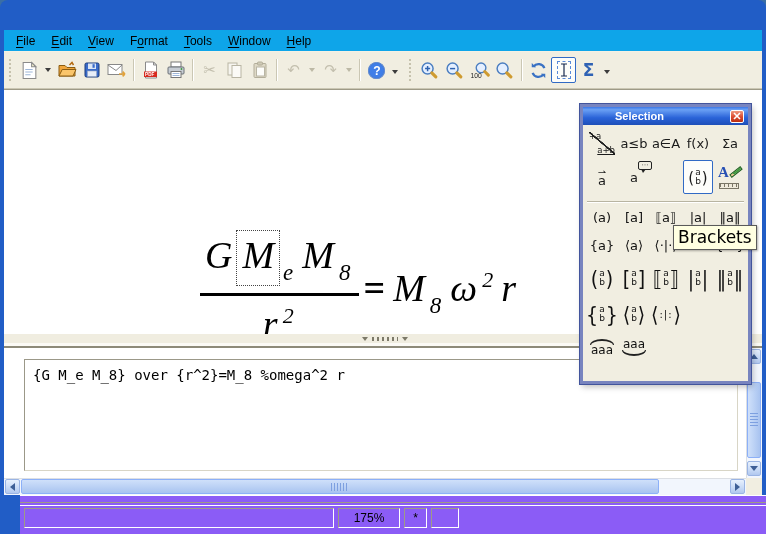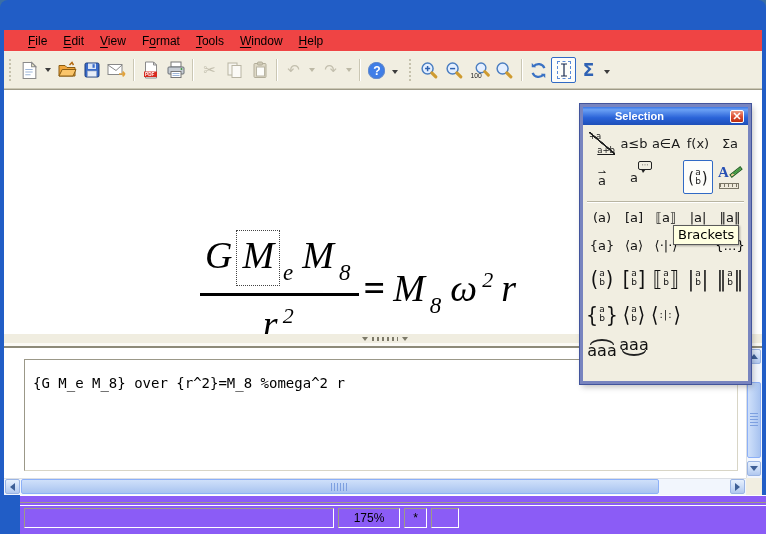--- a/index.html
+++ b/index.html
@@ -14,21 +14,21 @@
   .title-text{color:#fff;font-size:13px;font-weight:bold;text-shadow:1px 1px 1px #0a2a6a;flex:1;white-space:nowrap;overflow:hidden;}
   .tb-btns{display:flex;gap:2px;}
   .tb-btn{width:21px;height:21px;border-radius:3px;border:1px solid #fff;
     background:linear-gradient(180deg,#7ba1ee 0%,#3a6fe0 40%,#2a57c8 100%);
     display:flex;align-items:center;justify-content:center;box-shadow:inset 0 1px 1px rgba(255,255,255,.5);}
   .tb-btn.close{background:linear-gradient(180deg,#f0a088 0%,#e25238 45%,#c43314 100%);}
   .g-min{width:8px;height:3px;background:#fff;margin-top:10px;}
   .g-max{width:9px;height:9px;border:2px solid #fff;border-top-width:3px;}
 
   
-  .menubar{position:absolute;left:4px;top:30px;width:758px;height:22px;background:#ef4444;display:flex;align-items:center;padding-left:16px;border-bottom:1px solid #f4f1e4;}
+  .menubar{position:absolute;left:4px;top:30px;width:758px;height:22px;background:#0ea5e9;display:flex;align-items:center;padding-left:4px;border-bottom:1px solid #f4f1e4;}
   .menu-item{padding:3px 8px;font-size:12px;color:#000;cursor:default;}
   .menu-item u{text-underline-offset:2px;}
 
   
   .toolbar{position:absolute;left:4px;top:52px;width:758px;height:37px;background:#f1eee1;display:flex;align-items:center;border-bottom:1px solid #cbc7b4;padding-left:2px;}
   .grip{width:5px;height:22px;margin:0 3px;background:repeating-linear-gradient(180deg,#c6c2ad 0 2px,transparent 2px 4px);background-size:2px 100%;background-repeat:repeat-y;}
   .tsep{width:1px;height:22px;background:#cbc7b4;margin:0 4px;box-shadow:1px 0 0 #fff;}
   .tbtn{width:25px;height:26px;display:flex;align-items:center;justify-content:center;border:1px solid transparent;border-radius:2px;position:relative;}
   .tbtn.narrow{width:12px;}
   .caret{width:0;height:0;border-left:3px solid transparent;border-right:3px solid transparent;border-top:4px solid #3c3c3c;}
@@ -53,21 +53,21 @@
   .frhs{display:flex;align-items:baseline;margin-left:2px;}
 
   
   .splitter{position:absolute;left:4px;top:334px;width:758px;height:14px;background:#f0ede0;border-bottom:2px solid #8d8a79;box-shadow:inset 0 -3px 0 #fbfaf5;}
   .split-grip{position:absolute;left:358px;top:3px;display:flex;align-items:center;gap:4px;}
   .sg-tri{width:0;height:0;border-left:3px solid transparent;border-right:3px solid transparent;border-top:4px solid #7d7a69;}
   .sg-dots{width:26px;height:4px;background:repeating-linear-gradient(90deg,#7d7a69 0 2px,transparent 2px 5px);}
 
   
   .cmdview{position:absolute;left:4px;top:348px;width:742px;height:130px;background:#fff;}
-  .cmdbox{position:absolute;left:20px;top:11px;width:714px;height:112px;border:1px solid #9b9888;border-right-color:#d8d5c6;border-bottom-color:#d8d5c6;background:#fff;padding:15px 8px;}
+  .cmdbox{position:absolute;left:20px;top:11px;width:714px;height:112px;border:1px solid #9b9888;border-right-color:#d8d5c6;border-bottom-color:#d8d5c6;background:#fff;padding:7px 8px;}
   .cmdtext{font-family:"DejaVu Sans Mono",monospace;font-size:14px;color:#000;white-space:pre;}
 
   
   .vscroll{position:absolute;left:746px;top:348px;width:16px;height:130px;background:#f2f6fd;box-shadow:inset 1px 0 0 #dcdfe4;}
   .hscroll{position:absolute;left:4px;top:478px;width:742px;height:17px;background:#f2f6fd;box-shadow:inset 0 1px 0 #dcdfe4;}
   .sc-btn{position:absolute;background:linear-gradient(180deg,#e7f0fd 0%,#c8daf6 60%,#b1c8ef 100%);border:1px solid #9ab4e4;border-radius:2px;display:flex;align-items:center;justify-content:center;}
   .tri-l{width:0;height:0;border-top:4px solid transparent;border-bottom:4px solid transparent;border-right:5px solid #3e5f96;}
   .tri-r{width:0;height:0;border-top:4px solid transparent;border-bottom:4px solid transparent;border-left:5px solid #3e5f96;}
   .tri-u{width:0;height:0;border-left:4px solid transparent;border-right:4px solid transparent;border-bottom:5px solid #3e5f96;}
   .tri-d{width:0;height:0;border-left:4px solid transparent;border-right:4px solid transparent;border-top:5px solid #3e5f96;}
@@ -114,24 +114,24 @@
   .bgrid{display:grid;grid-template-columns:repeat(5,32px);justify-content:space-between;align-items:center;}
   .bcell{height:100%;display:flex;align-items:center;justify-content:center;font-size:13px;color:#111;}
   .brow1{height:26px;margin-top:2px;}
   .brow2{height:30px;}
   .brow3{height:36px;}
   .brow4{height:36px;}
   .brow5{height:30px;grid-template-columns:repeat(5,32px);}
   .sbr{font-size:19px;transform:scaleY(1.1);font-weight:400;}
   .sstack{display:flex;flex-direction:column;align-items:center;font-size:9px;line-height:9px;margin:0 1px;}
   .smid{font-size:10px;letter-spacing:1px;margin:0 1px;}
-  .bracecell{flex-direction:column;font-size:16px;line-height:11px;}
+  .bracecell{flex-direction:column;font-size:12px;line-height:11px;}
   .arc{width:24px;height:6px;border:solid #222;border-width:2px 1px 0;border-radius:12px 12px 0 0/6px 6px 0 0;}
   .arc.under{border-width:0 1px 2px;border-radius:0 0 12px 12px/0 0 6px 6px;}
-  .tooltip{position:absolute;left:90px;top:100px;background:#ffffe1;border:1px solid #5a5a5a;font-size:13px;color:#000;padding:1px 4px 2px;z-index:60;white-space:nowrap;box-shadow:1px 1px 2px rgba(0,0,0,.3);}
+  .tooltip{position:absolute;left:90px;top:100px;background:#ffffe1;border:1px solid #5a5a5a;font-size:17px;color:#000;padding:1px 4px 2px;z-index:60;white-space:nowrap;box-shadow:1px 1px 2px rgba(0,0,0,.3);}
 </style>
 </head>
 <body>
 
 <div class="window">
 
 
   <div class="menubar" id="menubar">
       <div class="menu-item"><u>F</u>ile</div>
       <div class="menu-item"><u>E</u>dit</div>

